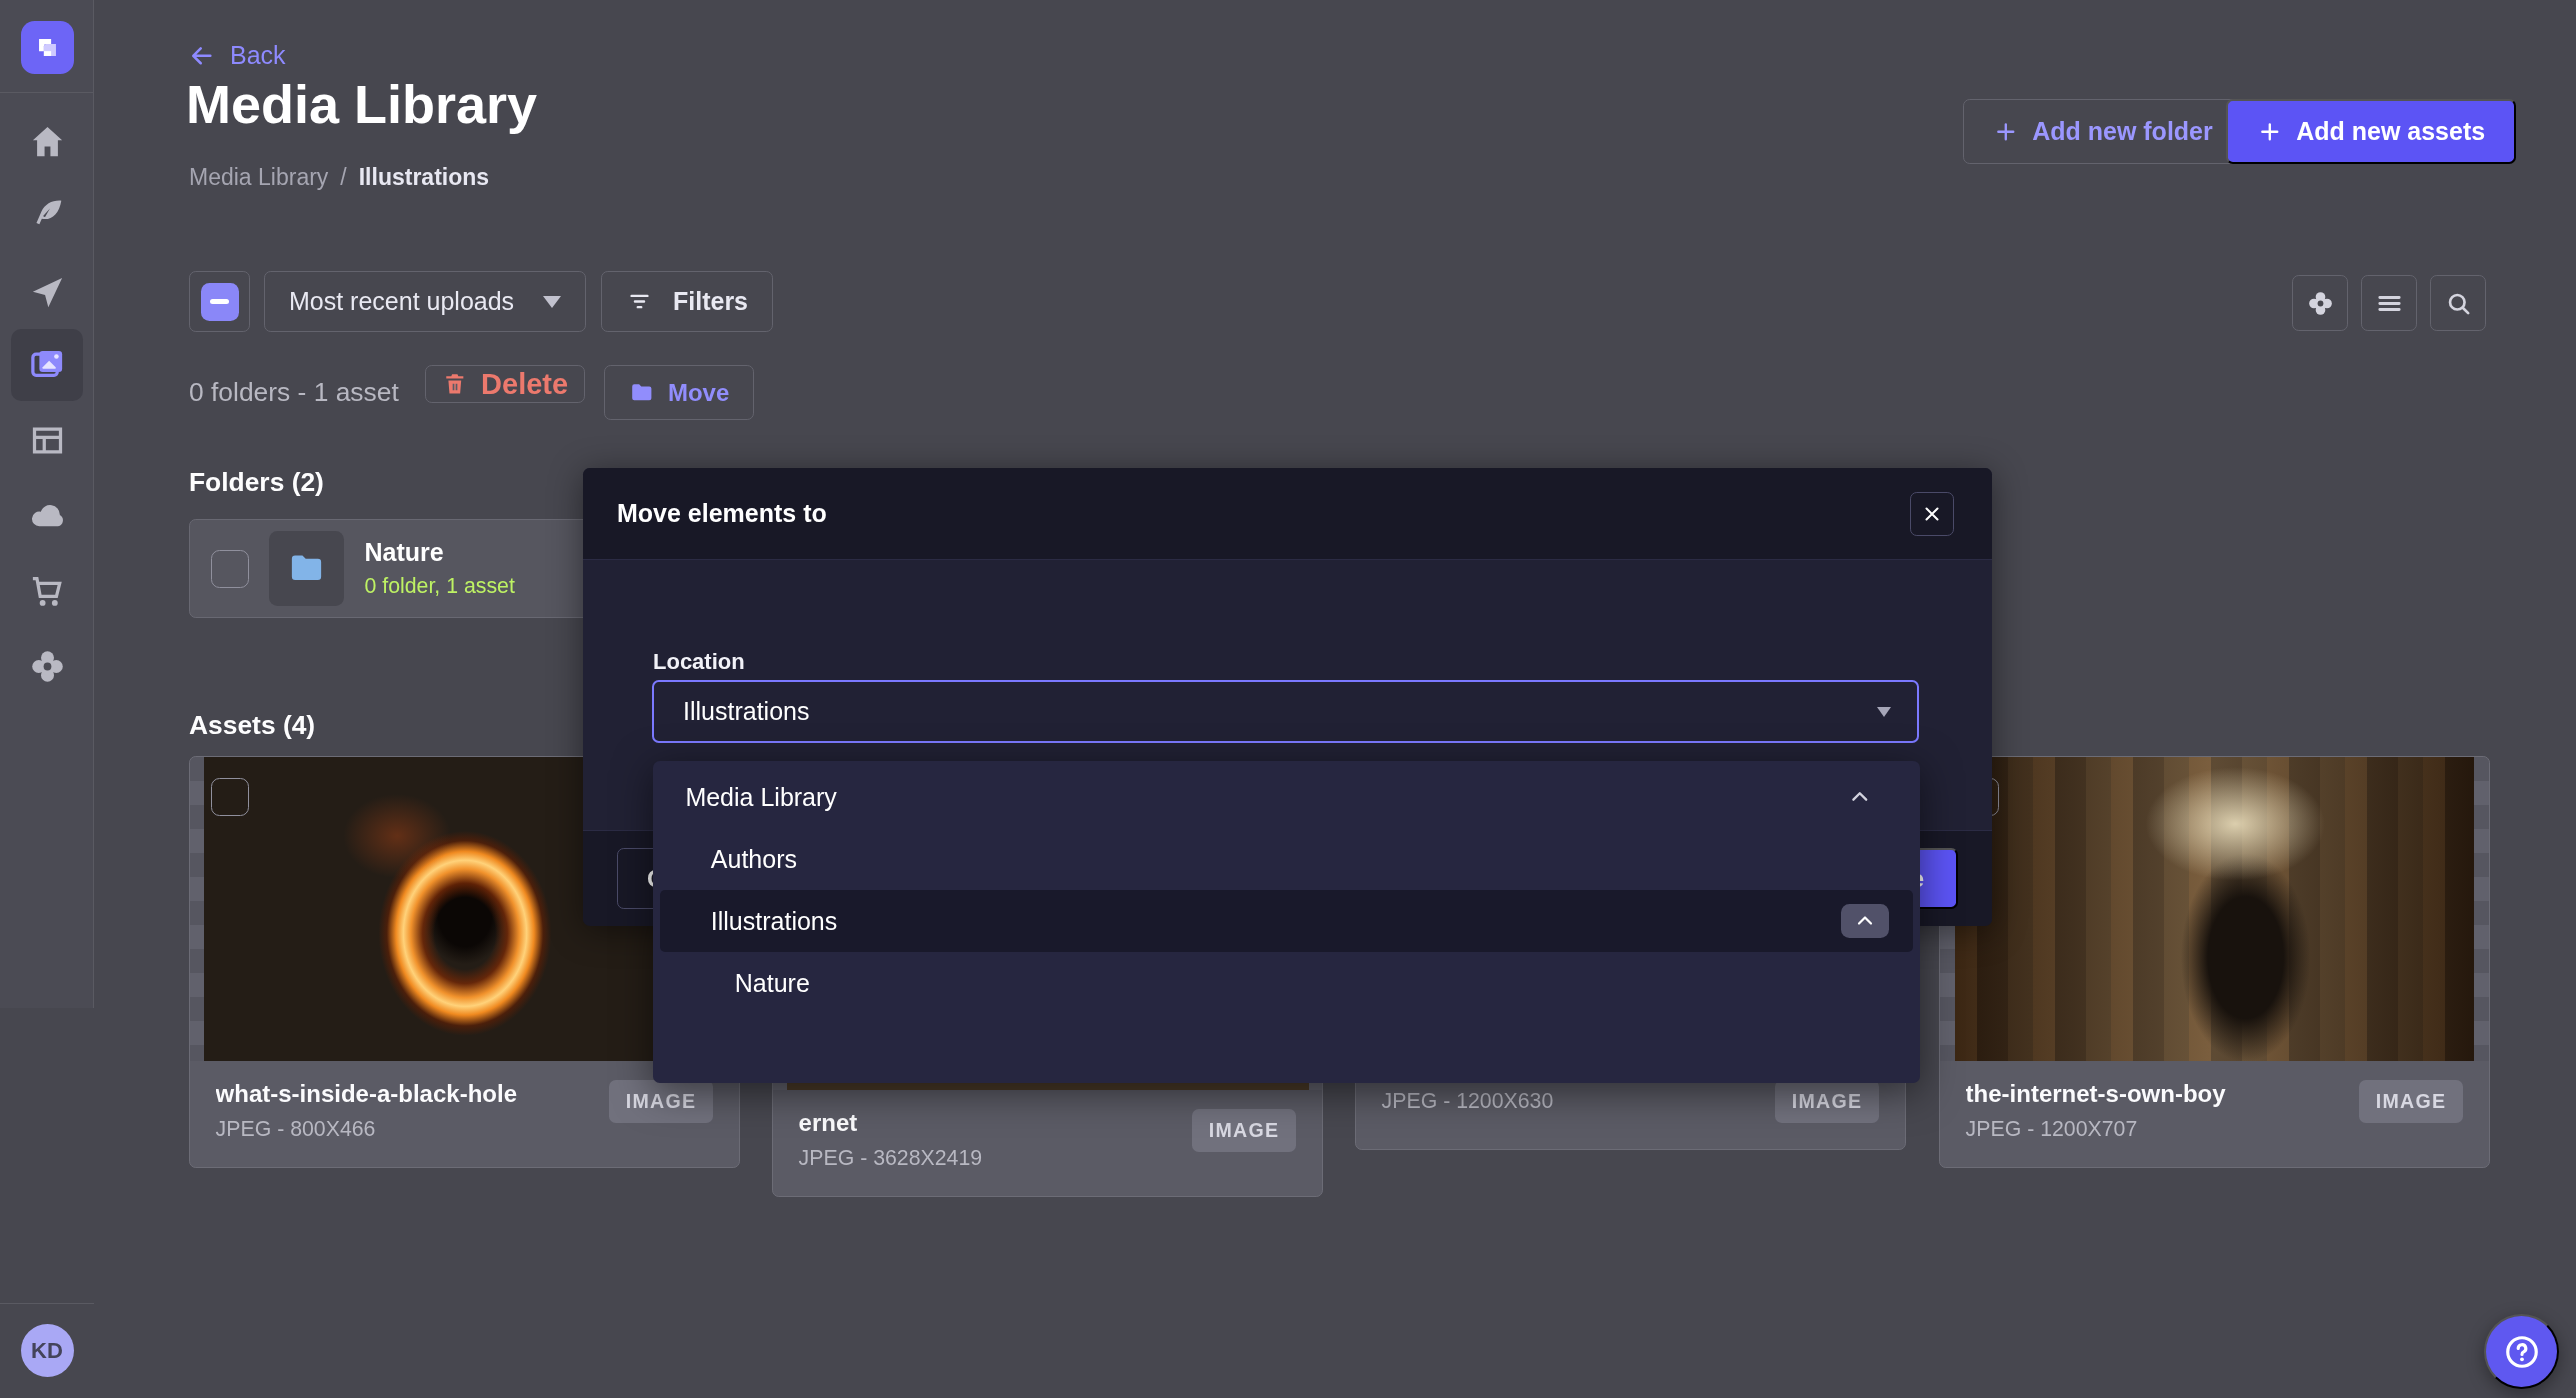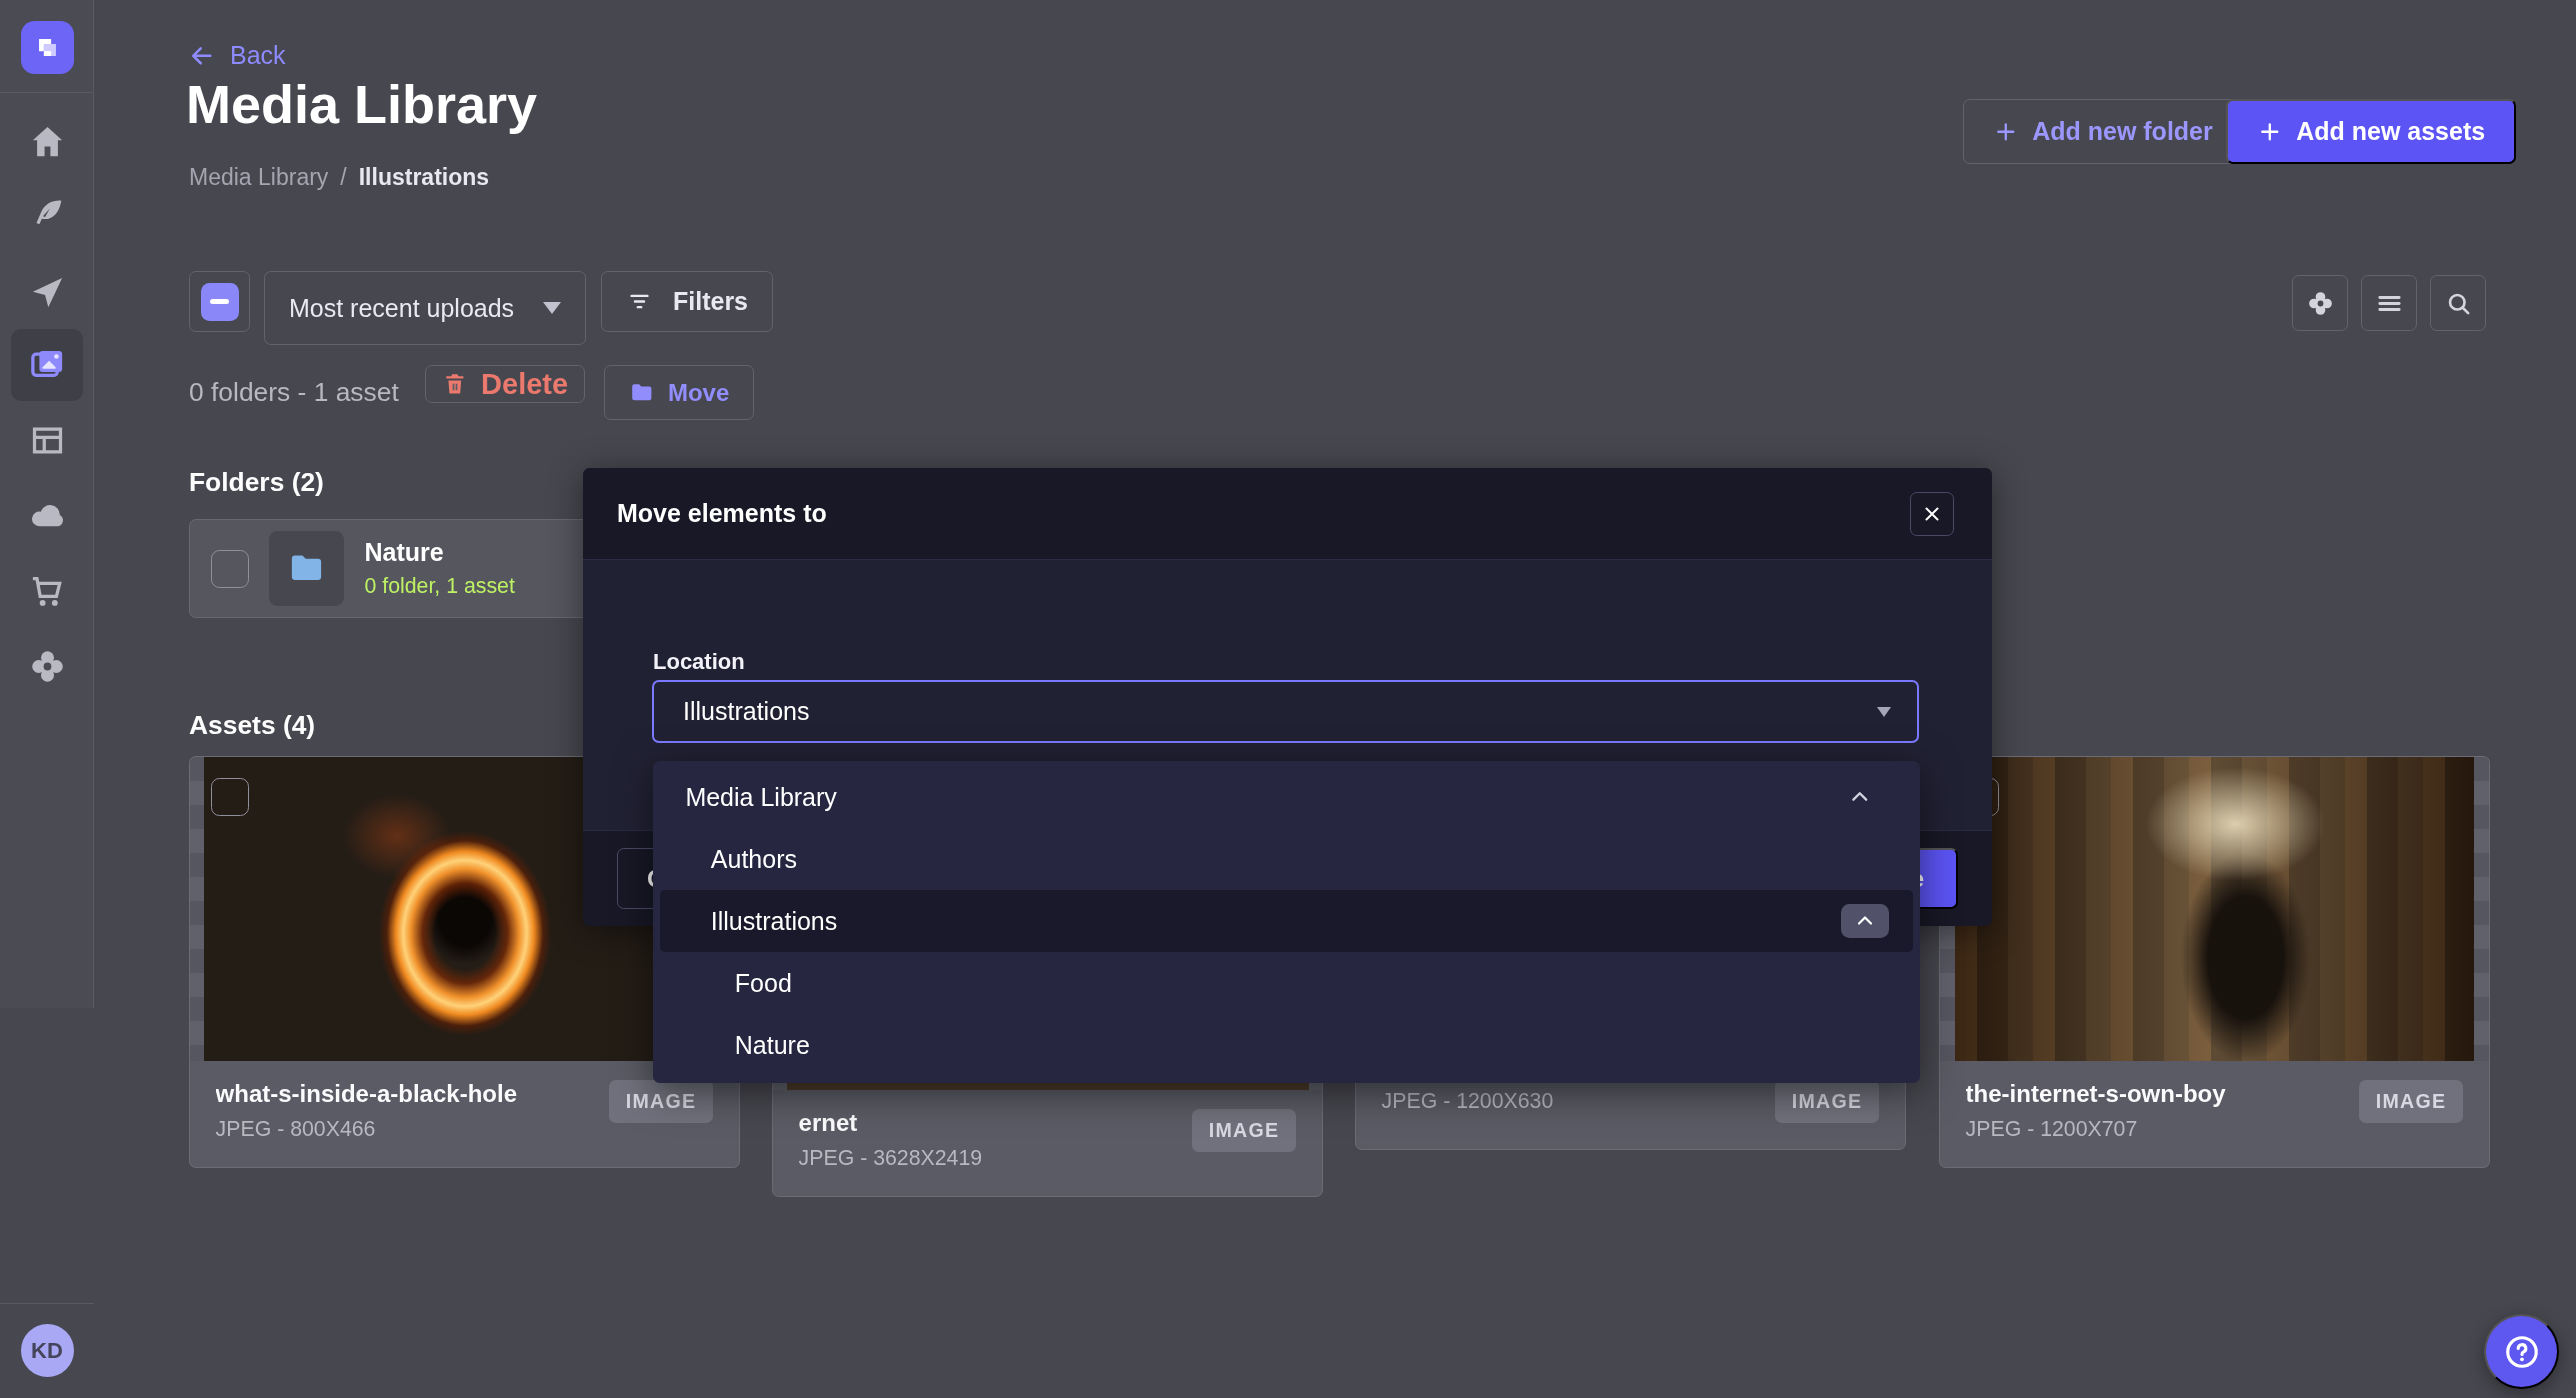--- a/index.html
+++ b/index.html
@@ -37,21 +37,21 @@
   .btn-add-folder { position:absolute; left:1963px; top:99px; height:65px; padding:0 29px;
                     color:#9b97ff; font-size:25px; font-weight:bold;align-items:center; }
   .btn-add-assets { position:absolute; left:2226px; top:99px; height:65px; padding:0 29px;
                     background:#5c54f5; color:#ffffff; font-size:25px; font-weight:bold; }
 
   
   .check-btn { position:absolute; left:189px; top:271px; width:61px; height:61px; }
   .checkbox { width:38px; height:38px; border-radius:8.5px; background:#8a87f8;
               display:flex; align-items:center; justify-content:center; }
   .checkbox .minus { width:19px; height:4.3px; border-radius:2.6px; background:#fff; }
-  .sort-btn { position:absolute; left:264px; top:271px; width:322px; height:74px;
+  .sort-btn { position:absolute; left:264px; top:271px; width:322px; height:61px;
               color:#e9e9f2; font-size:25px; justify-content:space-between; padding:0 24px; }
   .caret-down { width:0; height:0; border-left:9.4px solid transparent; border-right:9.4px solid transparent;
                 border-top:12px solid #c2c2ce; }
   .filters-btn { position:absolute; left:601px; top:271px; height:61px; padding:0 24px;
                  color:#e9e9f2; font-size:25px; font-weight:bold;gap:20px; }
   .icon-btn { position:absolute; top:275px; width:56px; height:56px; }
   .icon-btn svg { width:29px; height:29px; }
 
   
   .sel-summary { position:absolute; left:189px; top:365px; height:55px; line-height:55px;
@@ -402,23 +402,20 @@
     </div>
     <div class="opt-row lvl1 selected">
       <span>Illustrations</span>
       <button class="opt-caret-btn">
         <svg width="24" height="24" viewBox="0 0 24 24">
             <path fill="none" stroke="#ffffff" stroke-width="2.2" stroke-linecap="round" stroke-linejoin="round" d="M6 14.5l6-6 6 6"></path>
           </svg>
       </button>
     </div>
     <div class="opt-row lvl2">
-      <span>Food</span>
-    </div>
-    <div class="opt-row lvl2">
       <span>Nature</span>
     </div>
   </div>
 
   <button class="help-fab">
     <svg width="38" height="38" viewBox="0 0 24 24">
       <circle cx="12" cy="12" r="9" fill="none" stroke="#ffffff" stroke-width="2"></circle>
       <path fill="none" stroke="#ffffff" stroke-width="2" stroke-linecap="round" d="M9.6 9.8a2.4 2.4 0 1 1 3.3 2.2c-.8.3-.9.9-.9 1.6"></path>
       <circle cx="12" cy="16.6" r="1.2" fill="#ffffff"></circle>
     </svg>

